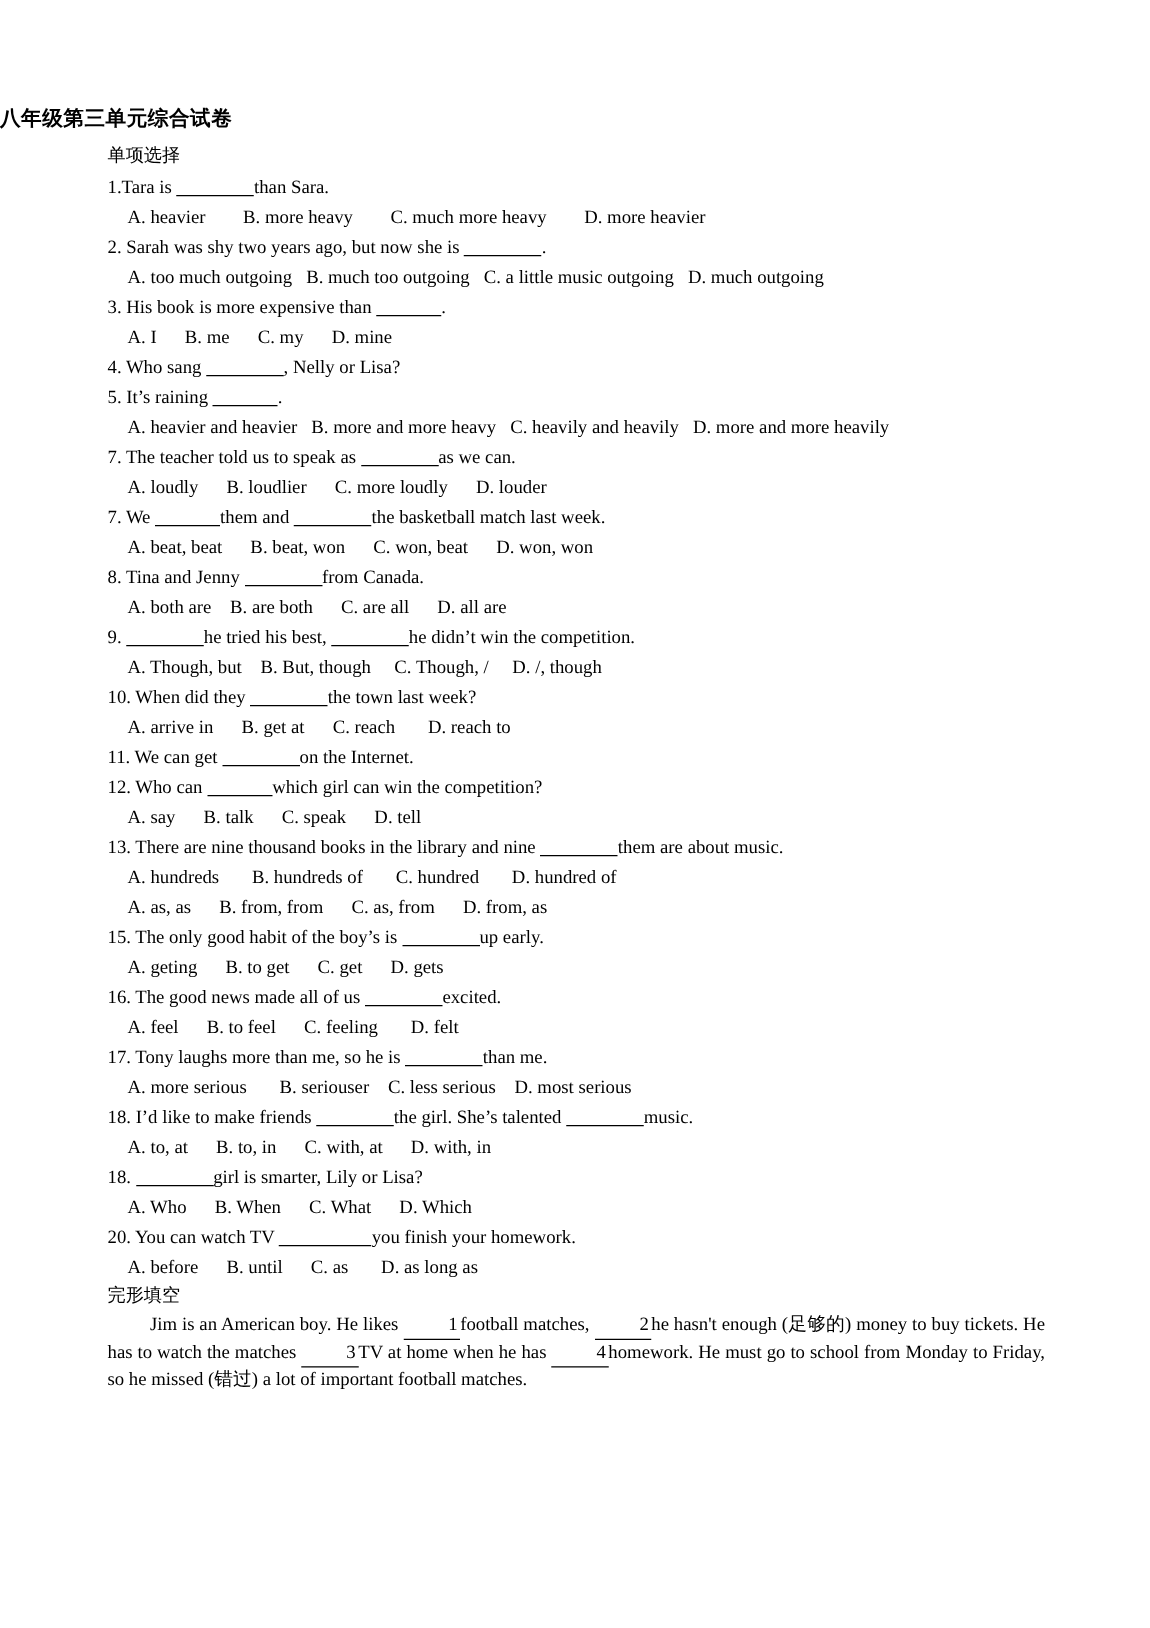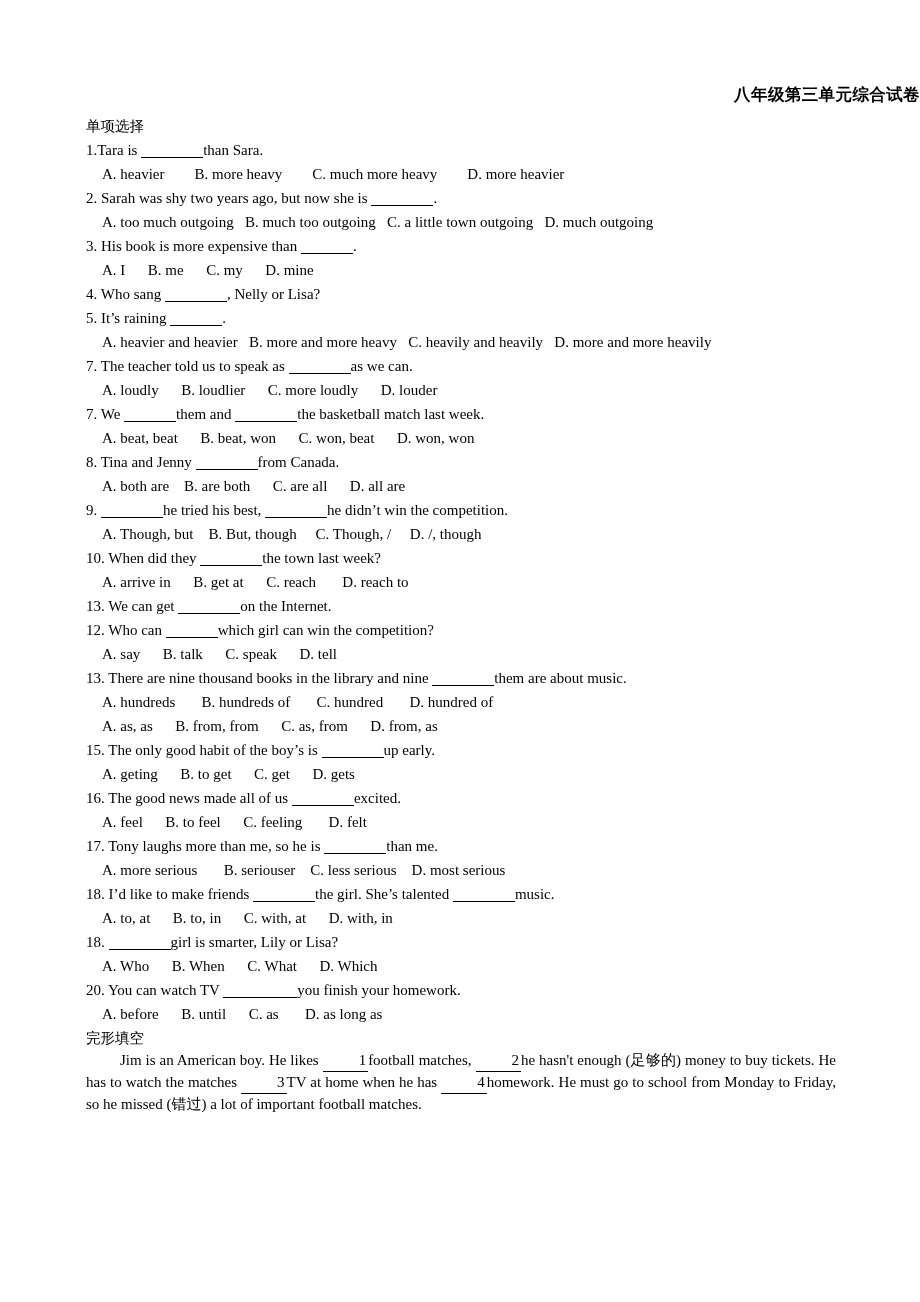--- a/index.html
+++ b/index.html
@@ -23,39 +23,39 @@
     padding: 0;
     overflow: hidden;
   }
 
   
   .doc-title {
     position: absolute;
     left: 0;
     top: 84px;
     width: 920px;
-    text-align: right;
+    text-align: left;
     font-size: 16.5px;
     font-weight: bold;
     letter-spacing: 0.4px;
     font-family: "DejaVu Sans", "Liberation Sans", sans-serif;
   }
 
   
   .body-block {
     position: absolute;
     left: 86px;
     top: 114px;
     width: 750px;
   }
 
   .section-head {
     font-size: 14.5px;
     line-height: 24px;
-    font-family: Liberation Sans, sans-serif;
+    font-family: Liberation Mono, monospace;
     white-space: nowrap;
   }
 
   .q-stem {
     font-size: 15px;
     line-height: 24px;
     white-space: nowrap;
   }
   .q-opts {
     font-size: 15px;
@@ -100,21 +100,21 @@
   <div class="doc-title">八年级第三单元综合试卷</div>
 
   <div class="body-block">
 
     <div class="section-head">单项选择</div>
 
     <div class="q-stem"><span>1.Tara is </span><span class="blank b-md"></span><span>than Sara.</span></div>
     <div class="q-opts">A. heavier        B. more heavy        C. much more heavy        D. more heavier</div>
 
     <div class="q-stem"><span>2. Sarah was shy two years ago, but now she is </span><span class="blank b-md"></span><span>.</span></div>
-    <div class="q-opts">A. too much outgoing   B. much too outgoing   C. a little town outgoing   D. much outgoing</div>
+    <div class="q-opts">A. too much outgoing   B. much too outgoing   C. a little music outgoing   D. much outgoing</div>
 
     <div class="q-stem"><span>3. His book is more expensive than </span><span class="blank b-sm"></span><span>.</span></div>
     <div class="q-opts">A. I      B. me      C. my      D. mine</div>
 
     <div class="q-stem"><span>4. Who sang </span><span class="blank b-md"></span><span>, Nelly or Lisa?</span></div>
 
     <div class="q-stem"><span>5. It’s raining </span><span class="blank b-sm"></span><span>.</span></div>
     <div class="q-opts">A. heavier and heavier   B. more and more heavy   C. heavily and heavily   D. more and more heavily</div>
 
     <div class="q-stem"><span>7. The teacher told us to speak as </span><span class="blank b-md"></span><span>as we can.</span></div>
@@ -125,21 +125,21 @@
 
     <div class="q-stem"><span>8. Tina and Jenny </span><span class="blank b-md"></span><span>from Canada.</span></div>
     <div class="q-opts">A. both are    B. are both      C. are all      D. all are</div>
 
     <div class="q-stem"><span>9. </span><span class="blank b-md"></span><span>he tried his best, </span><span class="blank b-md"></span><span>he didn’t win the competition.</span></div>
     <div class="q-opts">A. Though, but    B. But, though     C. Though, /     D. /, though</div>
 
     <div class="q-stem"><span>10. When did they </span><span class="blank b-md"></span><span>the town last week?</span></div>
     <div class="q-opts">A. arrive in      B. get at      C. reach       D. reach to</div>
 
-    <div class="q-stem"><span>13. We can get </span><span class="blank b-md"></span><span>on the Internet.</span></div>
+    <div class="q-stem"><span>11. We can get </span><span class="blank b-md"></span><span>on the Internet.</span></div>
 
     <div class="q-stem"><span>12. Who can </span><span class="blank b-sm"></span><span>which girl can win the competition?</span></div>
     <div class="q-opts">A. say      B. talk      C. speak      D. tell</div>
 
     <div class="q-stem"><span>13. There are nine thousand books in the library and nine </span><span class="blank b-md"></span><span>them are about music.</span></div>
     <div class="q-opts">A. hundreds       B. hundreds of       C. hundred       D. hundred of</div>
 
     <div class="q-opts">A. as, as      B. from, from      C. as, from      D. from, as</div>
 
     <div class="q-stem"><span>15. The only good habit of the boy’s is </span><span class="blank b-md"></span><span>up early.</span></div>

